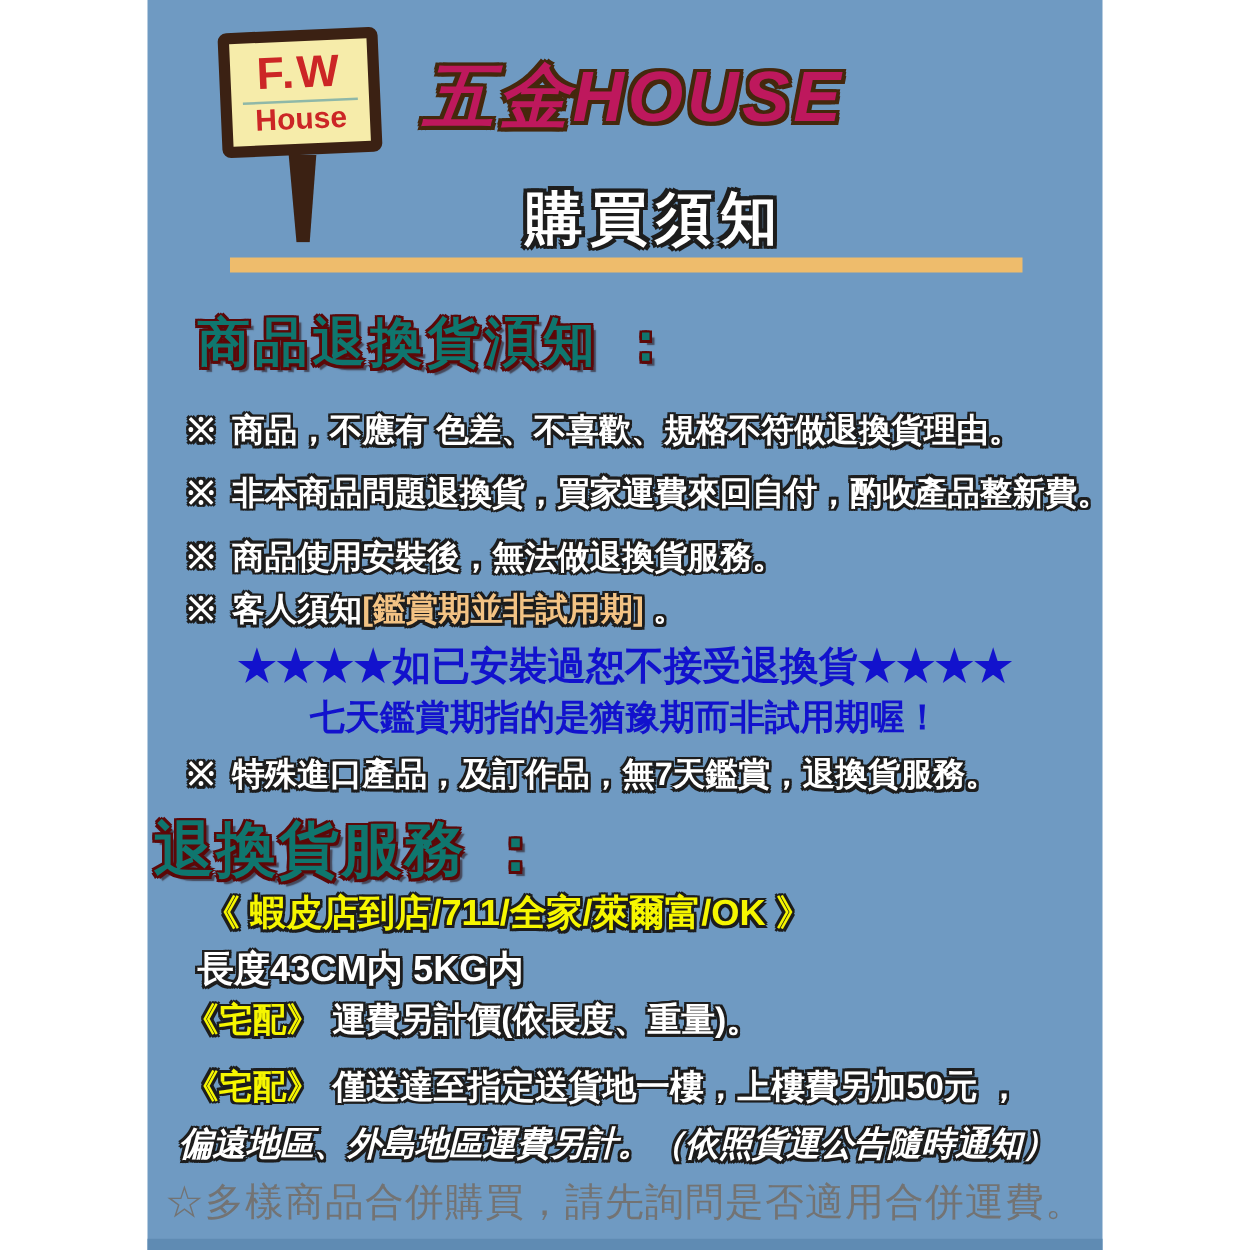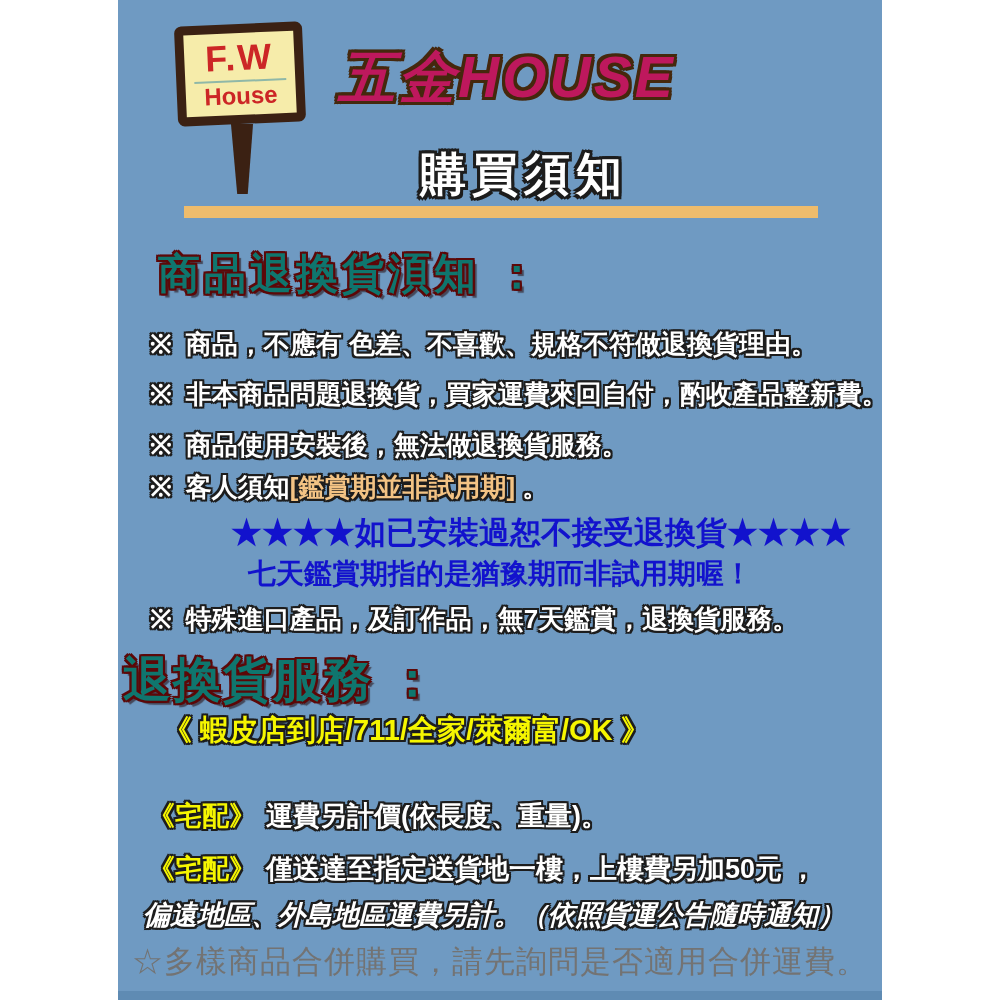--- a/index.html
+++ b/index.html
@@ -86,30 +86,31 @@
   <div class="abs line o2" style="left:150px; top:375px;">
     <span class="marker">※</span><span>非本商品問題退換貨，買家運費來回自付，酌收產品整新費。</span>
   </div>
   <div class="abs line o2" style="left:150px; top:468px;">
     <span class="marker">※</span><span>客人須知</span><span class="tan">[鑑賞期並非試用期]</span><span> 。</span>
   </div>
   <div class="abs line o2" style="left:150px; top:426px;">
     <span class="marker">※</span><span>商品使用安裝後，無法做退換貨服務。</span>
   </div>
 
-  <div class="abs centered blue-serif" style="top:512px; font-size:31px;padding-left:41px;">★★★★如已安裝過恕不接受退換貨★★★★</div>
+  <div class="abs centered blue-serif" style="top:512px; font-size:31px;">★★★★如已安裝過恕不接受退換貨★★★★</div>
   <div class="abs centered blue-serif" style="top:555px; font-size:28px;">七天鑑賞期指的是猶豫期而非試用期喔！</div>
 
   <div class="abs line o2" style="left:150px; top:600px;">
     <span class="marker">※</span><span>特殊進口產品，及訂作品，無7天鑑賞，退換貨服務。</span>
   </div>
 
   <div class="abs h-red h2 oRed">退換貨服務 ：</div>
 
   <div class="abs line o2 yellow" style="left:163px; top:711px; font-size:29px;">《 蝦皮店到店/711/全家/萊爾富/OK 》</div>
+  <div class="abs line o2" style="left:158px; top:756px; font-size:29px;">長度43CM内 5KG内</div>
 
   <div class="abs line o2" style="left:148px; top:798px; font-size:27px;">
     <span class="yellow tag">《宅配》</span><span>運費另計價(依長度、重量)。</span>
   </div>
   <div class="abs line o2" style="left:148px; top:851px; font-size:27px;">
     <span class="yellow tag">《宅配》</span><span>僅送達至指定送貨地一樓，上樓費另加50元 ，</span>
   </div>
   <div class="abs line o2" style="left:143px; top:897px; font-size:27px;font-style:italic;">偏遠地區、外島地區運費另計。（依照貨運公告隨時通知）</div>
 
   <div class="abs centered footer-note" style="top:941px;">☆多樣商品合併購買，請先詢問是否適用合併運費。</div>

